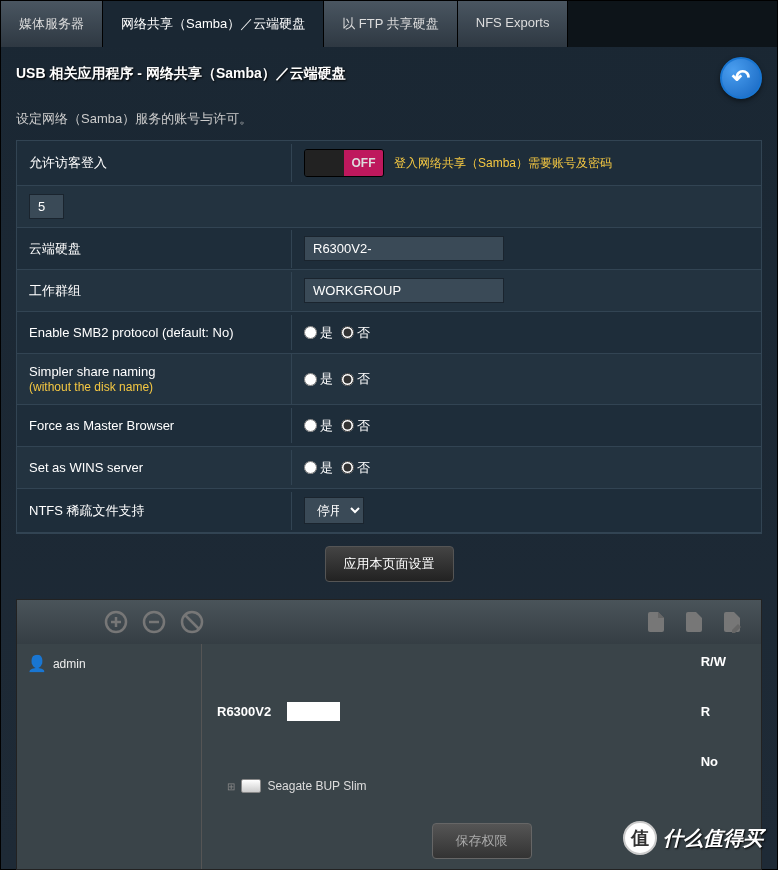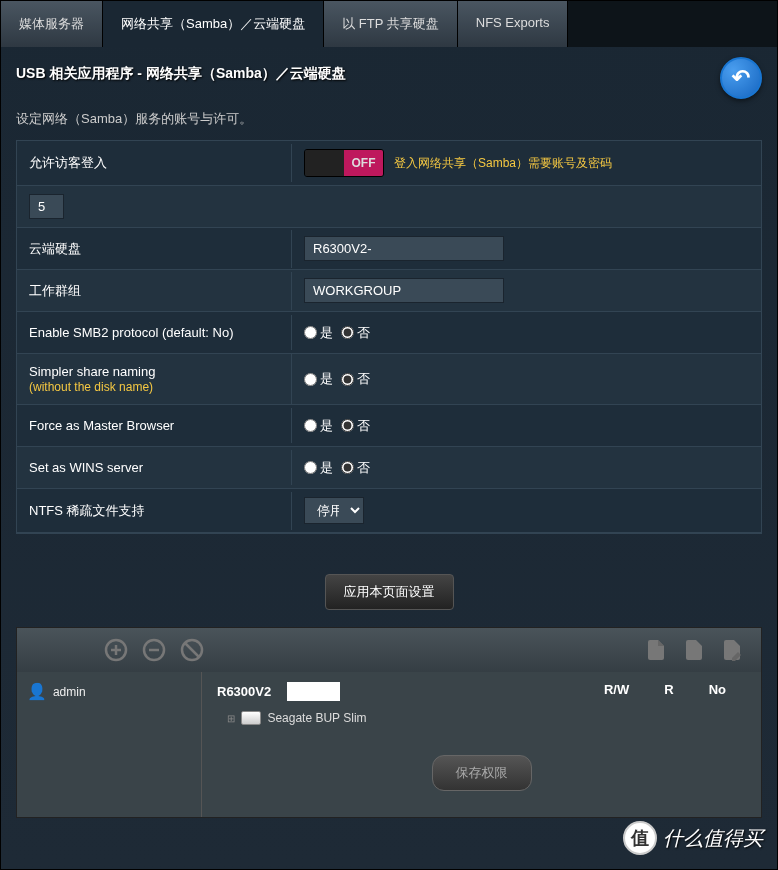--- a/index.html
+++ b/index.html
@@ -187,21 +187,20 @@
       text-align: center;
     }
     .apply-button {
       background: linear-gradient(180deg, #444 0%, #222 100%);
       border: 1px solid #555;
       color: #fff;
       padding: 8px 18px;
       font-size: 13px;
       border-radius: 4px;
       cursor: pointer;
-      margin-top: 28px;
     }
     .share-panel {
       margin: 5px 15px 15px 15px;
       background: #3a4449;
       border: 1px solid #222;
     }
     .toolbar {
       display: flex;
       justify-content: space-between;
       padding: 8px 15px;
@@ -272,20 +271,21 @@
     .share-name {
       background: #fff;
       color: #000;
       padding: 2px 10px;
       font-weight: normal;
     }
     .perm-cols {
       display: flex;
       gap: 35px;
       padding-right: 20px;
+      flex-direction: column;
     }
     .disk-item {
       display: flex;
       align-items: center;
       gap: 6px;
       margin-left: 10px;
       margin-top: 6px;
       color: #ddd;
       font-size: 12px;
     }
@@ -303,21 +303,21 @@
     .save-perm-row {
       text-align: center;
       margin-top: 30px;
     }
     .save-perm-btn {
       background: linear-gradient(180deg, #555 0%, #333 100%);
       border: 1px solid #666;
       color: #aaa;
       padding: 8px 23px;
       font-size: 13px;
-      border-radius: 12px;
+      border-radius: 4px;
       cursor: pointer;
     }
     .watermark {
       position: absolute;
       bottom: 15px;
       right: 15px;
       display: flex;
       align-items: center;
       gap: 6px;
     }
@@ -330,21 +330,21 @@
       display: flex;
       align-items: center;
       justify-content: center;
       font-weight: bold;
       font-size: 18px;
       border: 2px solid #ccc;
     }
     .watermark-text {
       color: #fff;
       font-size: 20px;
-      font-weight: normal;
+      font-weight: bold;
       font-style: italic;
       text-shadow: 1px 1px 2px #000;
     }
   </style>
 </head>
 <body>
 
 <div class="container">
   <div class="tabs">
     <div class="tab">媒体服务器</div>

